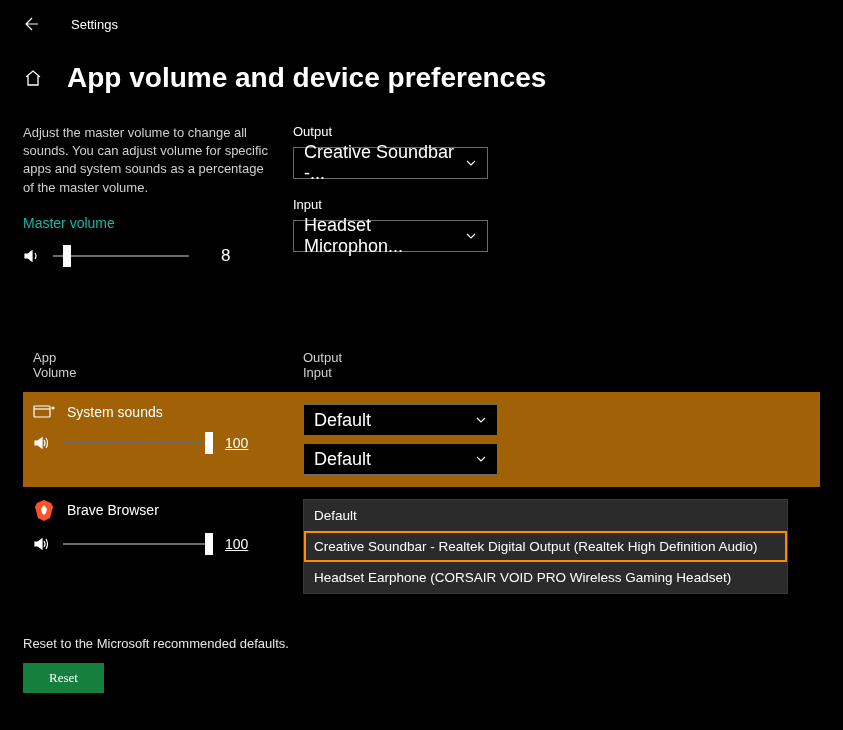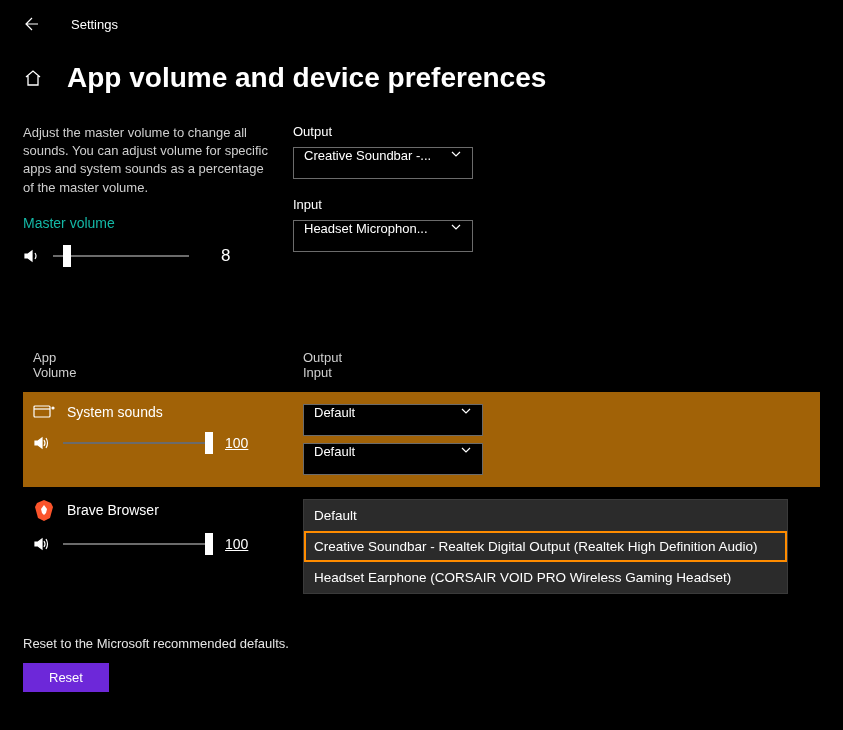--- a/index.html
+++ b/index.html
@@ -114,29 +114,29 @@
     .select-group {
       margin-bottom: 18px;
     }
     .select-label {
       font-size: 13px;
       color: #fff;
       margin-bottom: 8px;
       display: block;
     }
     .select {
-      width: 180px;
+      width: 195px;
       height: 32px;
       background: #000;
       border: 1px solid #6b6b6b;
       display: flex;
-      align-items: flex-start;
+      align-items: center;
       justify-content: space-between;
       padding: 0 10px;
-      font-size: 13px;
+      font-size: 18px;
       cursor: pointer;
     }
     .select .chevron {
       width: 12px;
       height: 12px;
     }
     
     .app-list-header {
       display: grid;
       grid-template-columns: 270px 200px;
@@ -207,26 +207,27 @@
     }
     .reset-section {
       padding: 30px 0 0 0;
     }
     .reset-text {
       font-size: 13px;
       color: #e5e5e5;
       margin: 0 0 12px;
     }
     .reset-btn {
-      background: #6d28d9;
+      background: #15803d;
       border: none;
       color: #fff;
       font-size: 13px;
       padding: 7px 26px;
       cursor: pointer;
+      font-family: Liberation Serif, serif;
     }
     svg { display: block; }
   </style>
 </head>
 <body>
 
 <div class="header">
   <span>
     <svg class="back-icon" viewBox="0 0 16 16" fill="none" stroke="currentColor" stroke-width="1.2">
       <path d="M9 2 L3 8 L9 14 M3 8 L15 8"></path>

